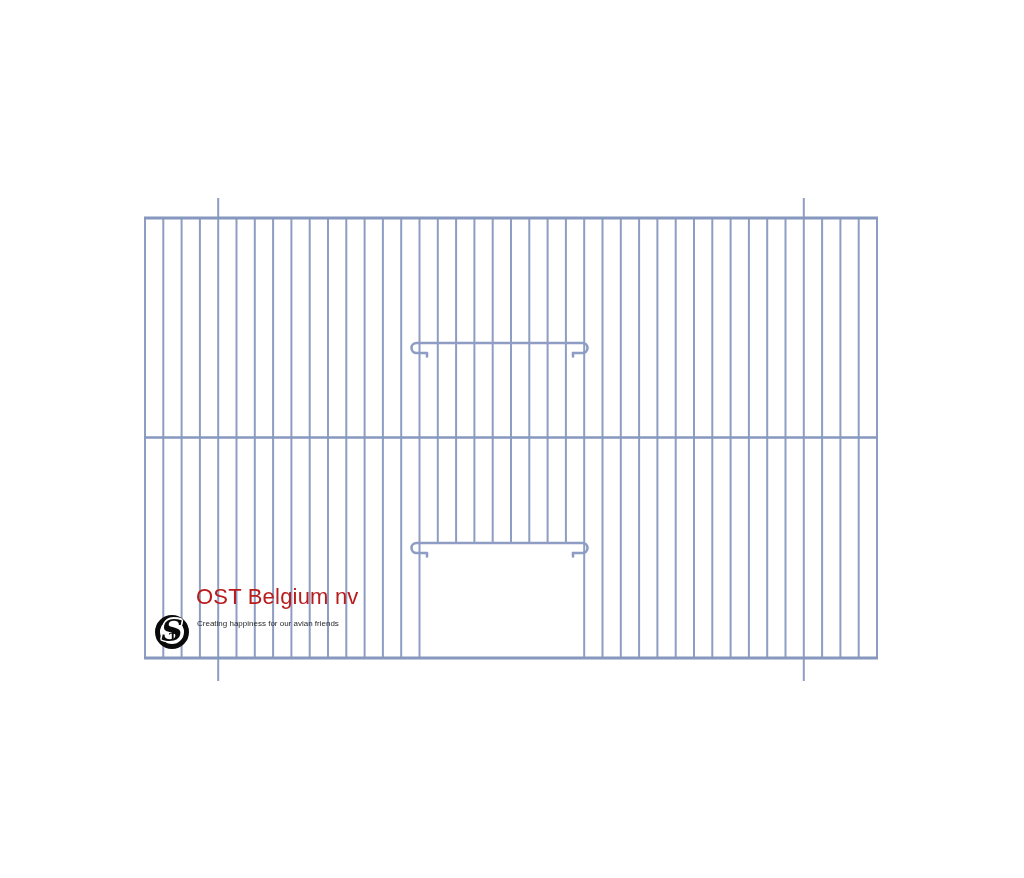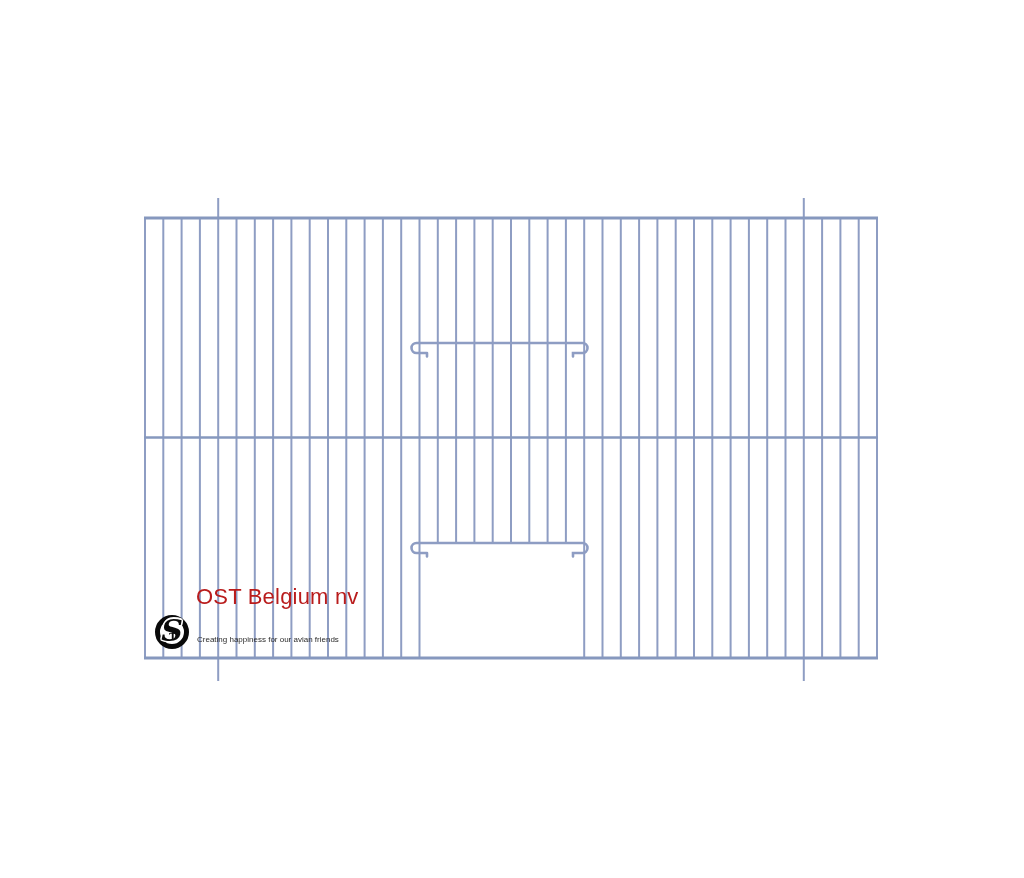--- a/index.html
+++ b/index.html
@@ -70,21 +70,21 @@
     font-size: 22px;
     line-height: 22px;
     font-weight: normal;
     letter-spacing: 0.2px;
     color: #b91c1c;
     white-space: nowrap;
   }
   .logo-tagline {
     position: absolute;
     left: 197px;
-    top: 636px;
+    top: 620px;
     font-size: 8px;
     line-height: 8px;
     color: #2b2b2b;
     white-space: nowrap;
   }
 </style>
 </head>
 <body>
 
 <div class="canvas">

